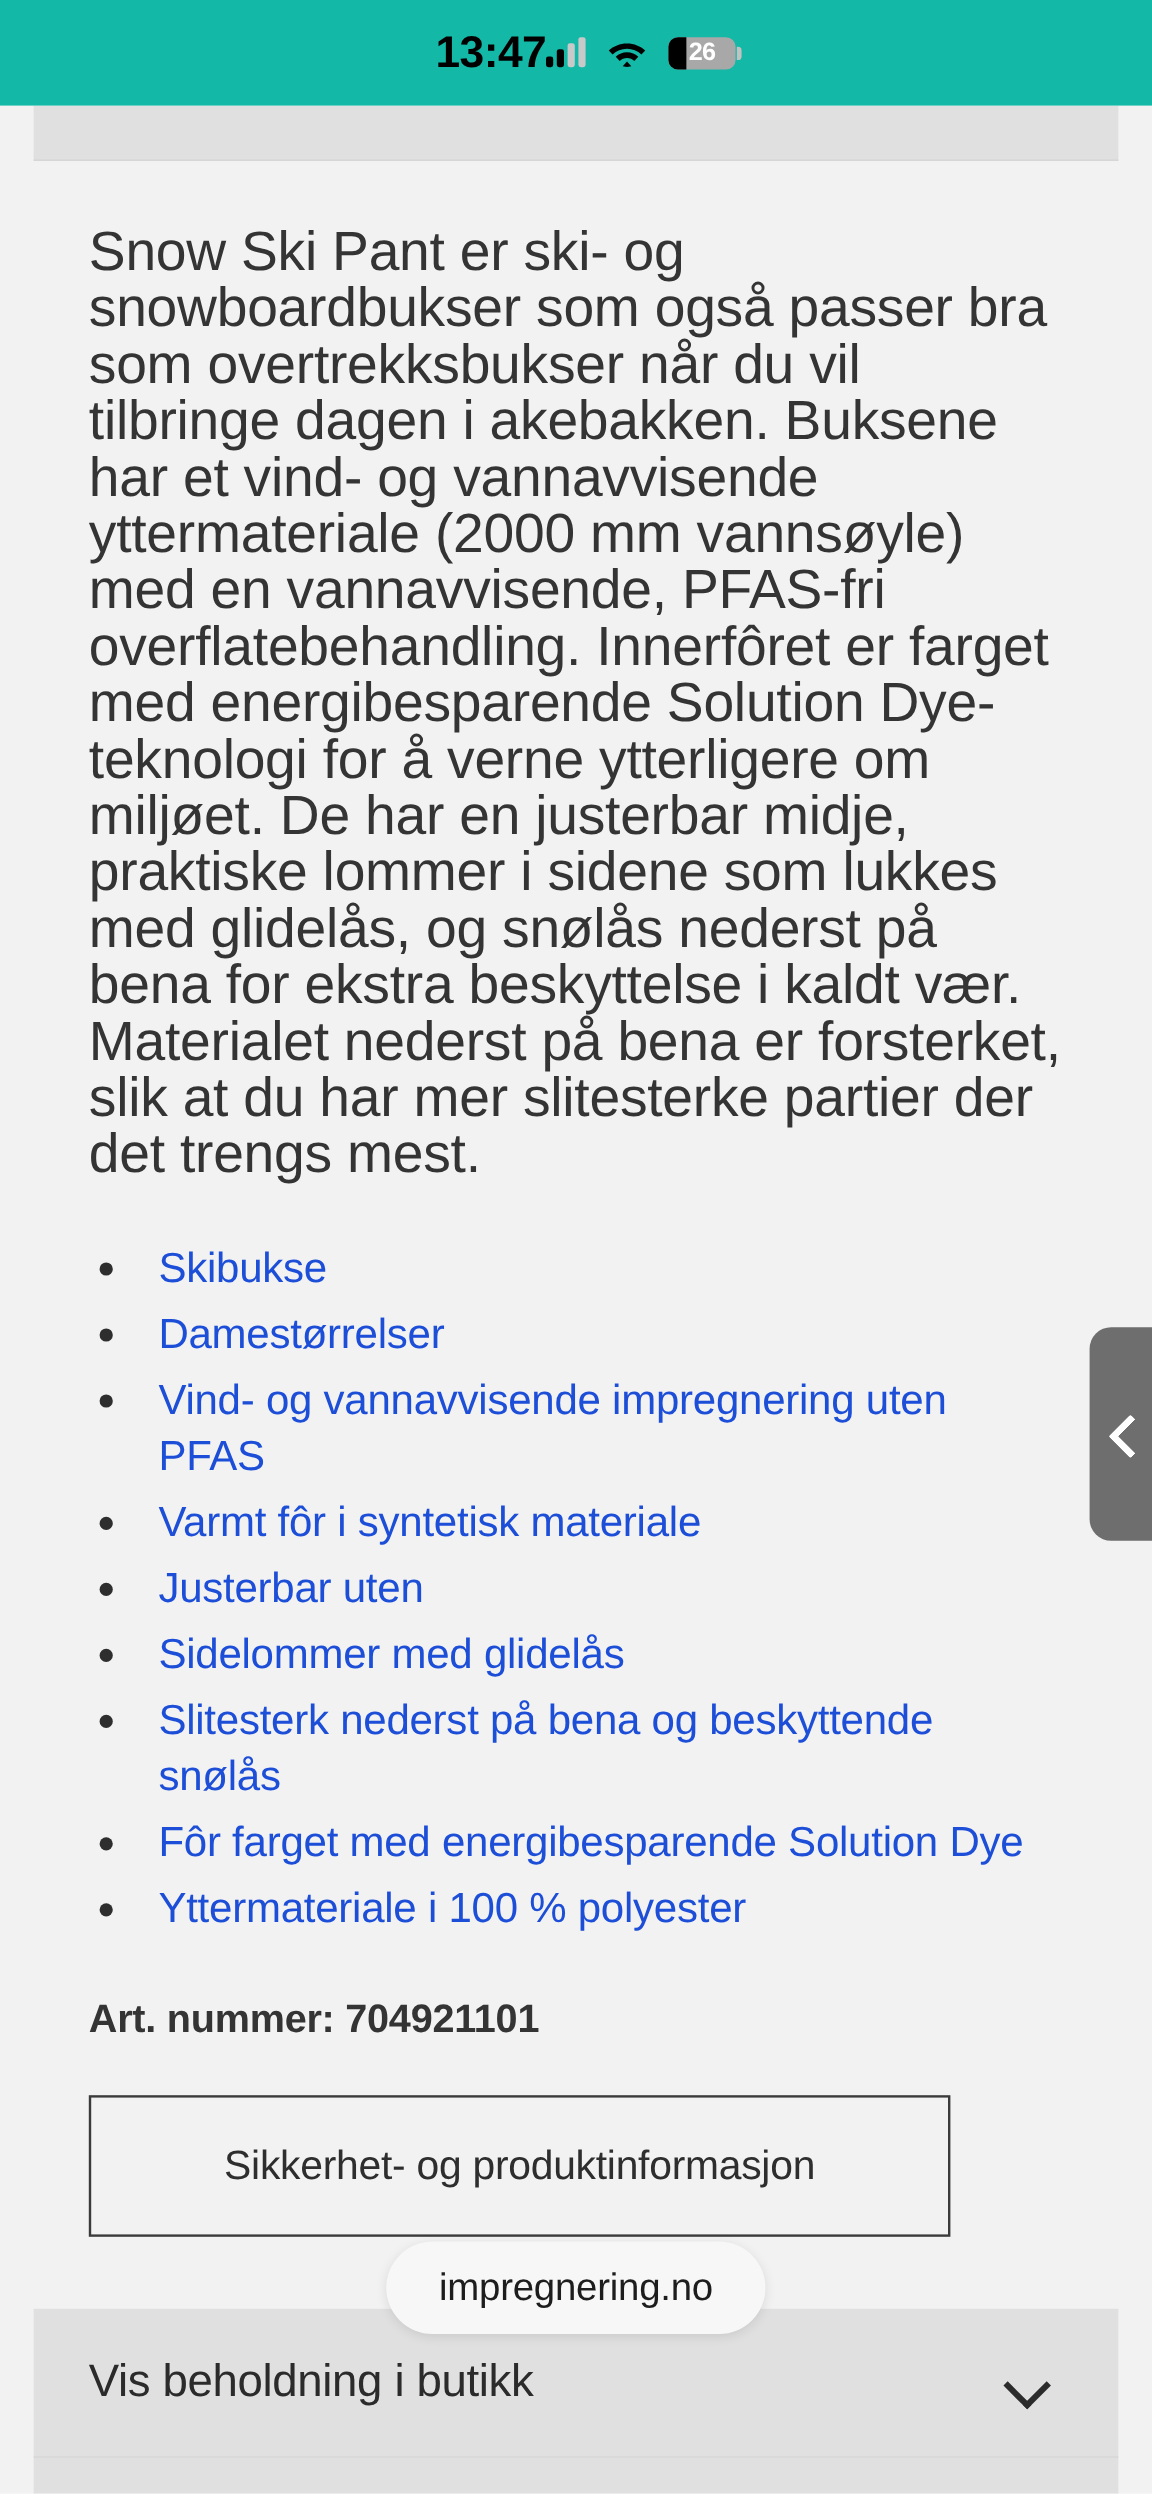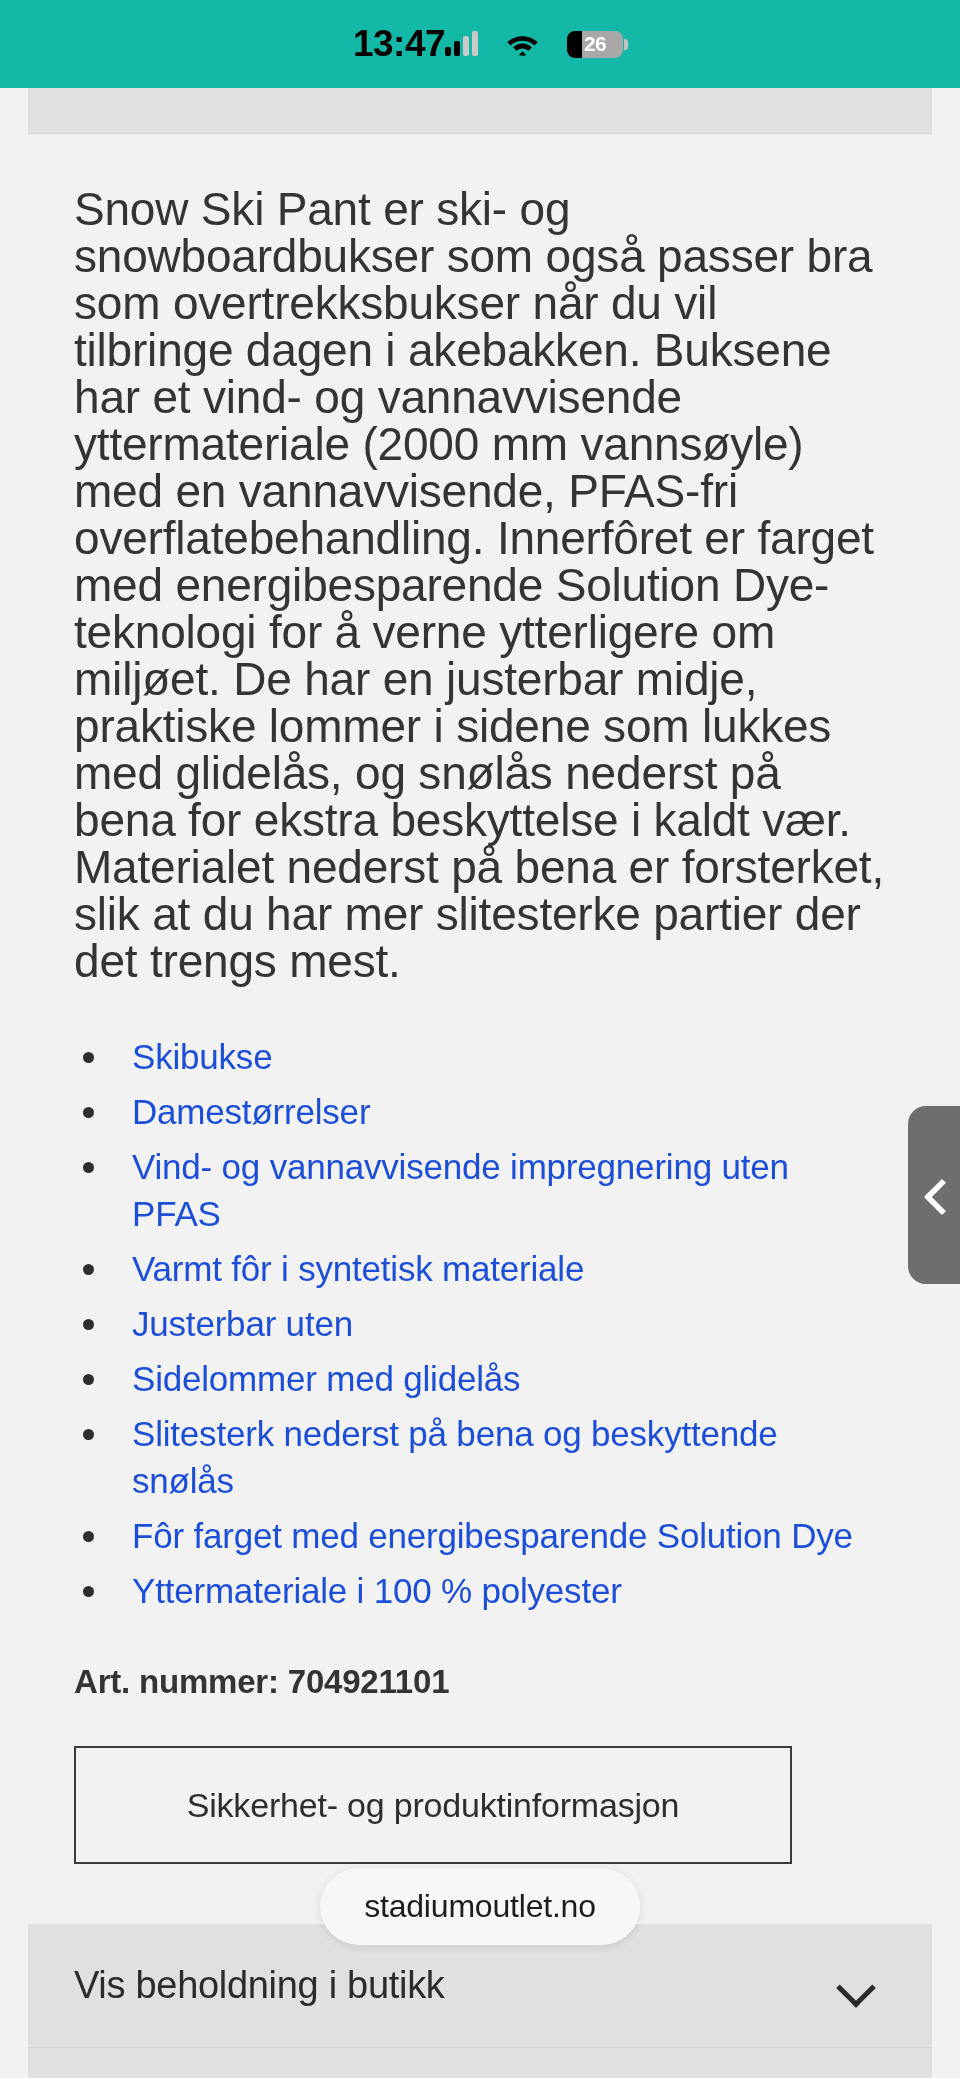--- a/index.html
+++ b/index.html
@@ -30,21 +30,21 @@
   }
   .status-time {
     font-size: 37px;
     font-weight: 700;
     color: #000000;
     letter-spacing: -0.5px;
   }
   .status-right {
     display: flex;
     align-items: center;
-    gap: 28px;
+    gap: 18px;
   }
   .signal {
     display: flex;
     align-items: flex-end;
     gap: 3px;
     height: 24px;
   }
   .signal i {
     display: block;
     width: 6px;
@@ -383,13 +383,13 @@
     </div>
 
   </div>
 
   <div class="drawer-tab">
     <span class="chev-left"></span>
   </div>
 
 </div>
 
-<div class="domain-pill">stadiumoutlet.no</div>
+<div class="domain-pill">impregnering.no</div>
 
 </body></html>

